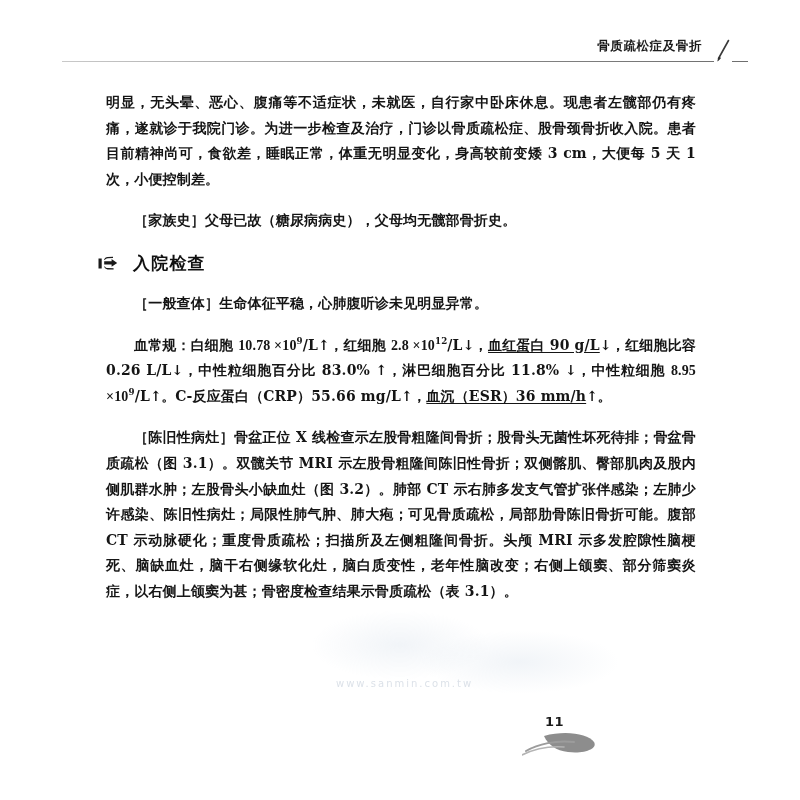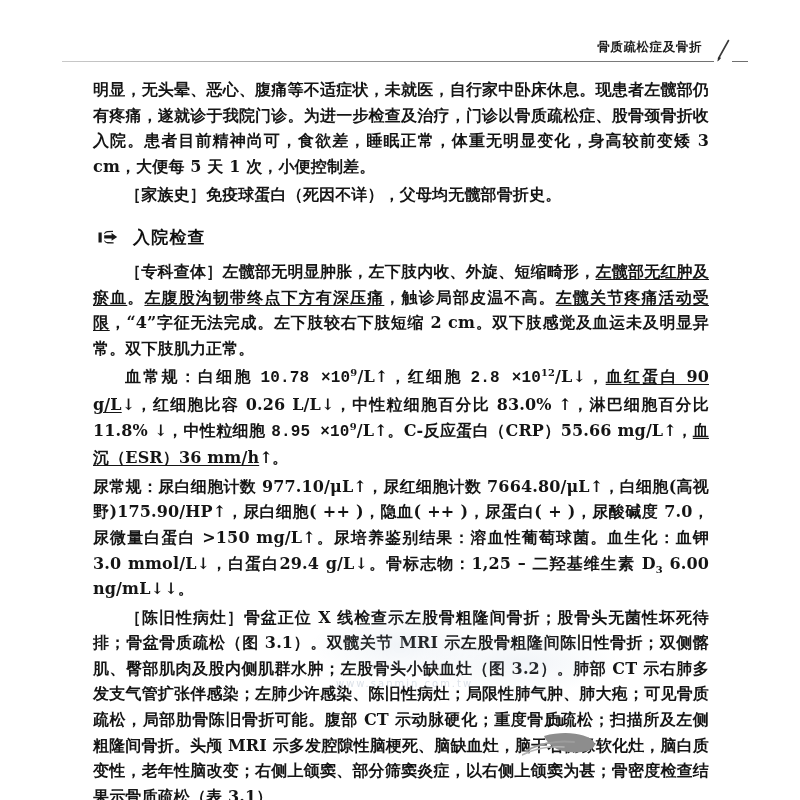--- a/index.html
+++ b/index.html
@@ -36,21 +36,21 @@
     left: 62px;
     right: 52px;
     top: 25px;
     height: 1px;
     background: linear-gradient(to right, #c9c9c9 0%, #8a8a8a 55%, #6e6e6e 100%);
   }
   .header-title {
     position: absolute;
     right: 92px;
     top: 0px;
-    font-family: Liberation Serif, serif;
+    font-family: Liberation Mono, monospace;
     font-weight: bold;
     font-size: 12.5px;
     letter-spacing: 0.6px;
     color: #1b1b1b;
     background: #ffffff;
     padding: 0 6px 0 8px;
     line-height: 22px;
     white-space: nowrap;
     margin-left: 19px;
   }
@@ -66,22 +66,22 @@
 
   
   .content {
     position: absolute;
     left: 90px;
     top: 74px;
     width: 622px;
   }
 
   p.para {
-    margin: 3px;
-    font-size: 16px;
+    margin: 16px;
+    font-size: 14px;
     line-height: 25.6px;
     text-align: justify;
     text-justify: inter-ideograph;
     letter-spacing: 0.15px;
     color: #151515;
     font-weight: 600;
   }
   p.indent {
     text-indent: 2em;
   }
@@ -89,21 +89,21 @@
   .lbl {
     font-weight: 700;
     letter-spacing: 0.2px;
   }
   .u {
     text-decoration: underline;
     text-underline-offset: 2px;
   }
   sup { font-size: 0.62em; vertical-align: super; line-height: 0; }
   sub { font-size: 0.62em; vertical-align: sub; line-height: 0; }
-  .num { font-family: Liberation Mono, monospace; }
+  .num { font-family: Liberation Serif, serif; }
   .arr { letter-spacing: -0.5px; }
 
   
   .section-head {
     display: flex;
     align-items: center;
     gap: 9px;
     margin: 18px 0 10px 8px;
   }
   .hand-icon {
@@ -189,43 +189,42 @@
     </div>
   </div>
 
   <div class="content">
 
     <p class="para">明显，无头晕、恶心、腹痛等不适症状，未就医，自行家中卧床休息。现患者左髋部仍有疼痛，遂就诊于我院门诊。为进一步检查及治疗，门诊以骨质疏松症、股骨颈骨折收入院。患者目前精神尚可，食欲差，睡眠正常，体重无明显变化，身高较前变矮 3 cm，大便每 5 天 1 次，小便控制差。</p>
 
 
 
 
-    <p class="para indent"><span class="lbl">［家族史］</span><span>免疫球蛋白（死因不详），父母均无髋部骨折史。</span></p>
+    <p class="para indent"><span class="lbl">［家族史］</span><span>父母已故（糖尿病病史），父母均无髋部骨折史。</span></p>
 
     <div class="section-head">
       <span class="hand-icon">
         <svg class="hand-icon" viewBox="0 0 26 19">
           <g fill="#1a1a1a">
             <rect x="0.5" y="4.5" width="3.2" height="10"></rect>
             <path d="M6.2 7.3 h7.4 v-2.3 l5.6 3.9 l-5.6 3.9 v-2.3 h-7.4 z"></path>
             <path d="M6.0 12.6 c0.6 1.6 1.9 2.6 3.6 2.8 l6.0 0.2 v-1.3 l-5.8 -0.2 c-1.3 -0.1 -2.3 -0.6 -2.9 -1.6 z"></path>
             <path d="M6.0 5.8 c0.6 -1.6 1.9 -2.6 3.6 -2.8 l5.4 -0.2 v1.3 l-5.2 0.2 c-1.3 0.1 -2.3 0.6 -2.9 1.6 z"></path>
           </g>
         </svg>
       </span>
       <span class="section-title">入院检查</span>
     </div>
 
-
-    <p class="para indent"><span class="lbl">［专科查体］</span><span id="specialist-segments"><span>左髋部无明显肿胀，左下肢内收、外旋、短缩畸形，</span><span class="u">左髋部无红肿及瘀血</span><span>。</span><span class="u">左腹股沟韧带终点下方有深压痛</span><span>，触诊局部皮温不高。</span><span class="u">左髋关节疼痛活动受限</span><span>，“4”字征无法完成。左下肢较右下肢短缩 2 cm。双下肢感觉及血运未及明显异常。双下肢肌力正常。</span></span></p>
+    <p class="para indent"><span class="lbl">［一般查体］</span><span>生命体征平稳，心肺腹听诊未见明显异常。</span></p>
+
 
 
     <p class="para indent"><span>血常规：</span><span id="blood-items"><span><span>白细胞 </span><span class="num">10.78 ×10</span><sup>9</sup><span>/L</span></span><span class="arr">↑</span><span>，</span><span><span>红细胞 </span><span class="num">2.8 ×10</span><sup>12</sup><span>/L</span></span><span class="arr">↓</span><span>，</span><span class="u"><span>血红蛋白 90 g/L</span></span><span class="arr">↓</span><span>，</span><span><span>红细胞比容 0.26 L/L</span></span><span class="arr">↓</span><span>，</span><span><span>中性粒细胞百分比 83.0% </span></span><span class="arr">↑</span><span>，</span><span><span>淋巴细胞百分比 11.8% </span></span><span class="arr">↓</span><span>，</span><span><span>中性粒细胞 </span><span class="num">8.95 ×10</span><sup>9</sup><span>/L</span></span><span class="arr">↑</span><span>。</span><span><span>C-反应蛋白（CRP）55.66 mg/L</span></span><span class="arr">↑</span><span>，</span><span class="u"><span>血沉（ESR）36 mm/h</span></span><span class="arr">↑</span><span>。</span></span></p>
 
-    <p class="para"><span>尿常规：</span><span>尿白细胞计数 977.10/μL↑，尿红细胞计数 7664.80/μL↑，白细胞(高视野)175.90/HP↑，尿白细胞( ++ )，隐血( ++ )，尿蛋白( + )，尿酸碱度 7.0，尿微量白蛋白 &gt;150 mg/L↑。尿培养鉴别结果：溶血性葡萄球菌。血生化：血钾 3.0 mmol/L↓，白蛋白29.4 g/L↓。骨标志物：1,25 – 二羟基维生素 D</span><sub>3</sub><span> 6.00 ng/mL↓↓。</span></p>
 
     <p class="para indent"><span class="lbl">［陈旧性病灶］</span><span>骨盆正位 X 线检查示左股骨粗隆间骨折；股骨头无菌性坏死待排；骨盆骨质疏松（图 3.1）。双髋关节 MRI 示左股骨粗隆间陈旧性骨折；双侧髂肌、臀部肌肉及股内侧肌群水肿；左股骨头小缺血灶（图 3.2）。肺部 CT 示右肺多发支气管扩张伴感染；左肺少许感染、陈旧性病灶；局限性肺气肿、肺大疱；可见骨质疏松，局部肋骨陈旧骨折可能。腹部 CT 示动脉硬化；重度骨质疏松；扫描所及左侧粗隆间骨折。头颅 MRI 示多发腔隙性脑梗死、脑缺血灶，脑干右侧缘软化灶，脑白质变性，老年性脑改变；右侧上颌窦、部分筛窦炎症，以右侧上颌窦为甚；骨密度检查结果示骨质疏松（表 3.1）。</span></p>
 
   </div>
 
   <div class="watermark">
     <div class="wm-blob" style="left:10px; top:10px; width:180px; height:70px;"></div>
     <div class="wm-blob" style="left:120px; top:30px; width:200px; height:64px;"></div>
     <div class="wm-text">www.sanmin.com.tw</div>
   </div>

